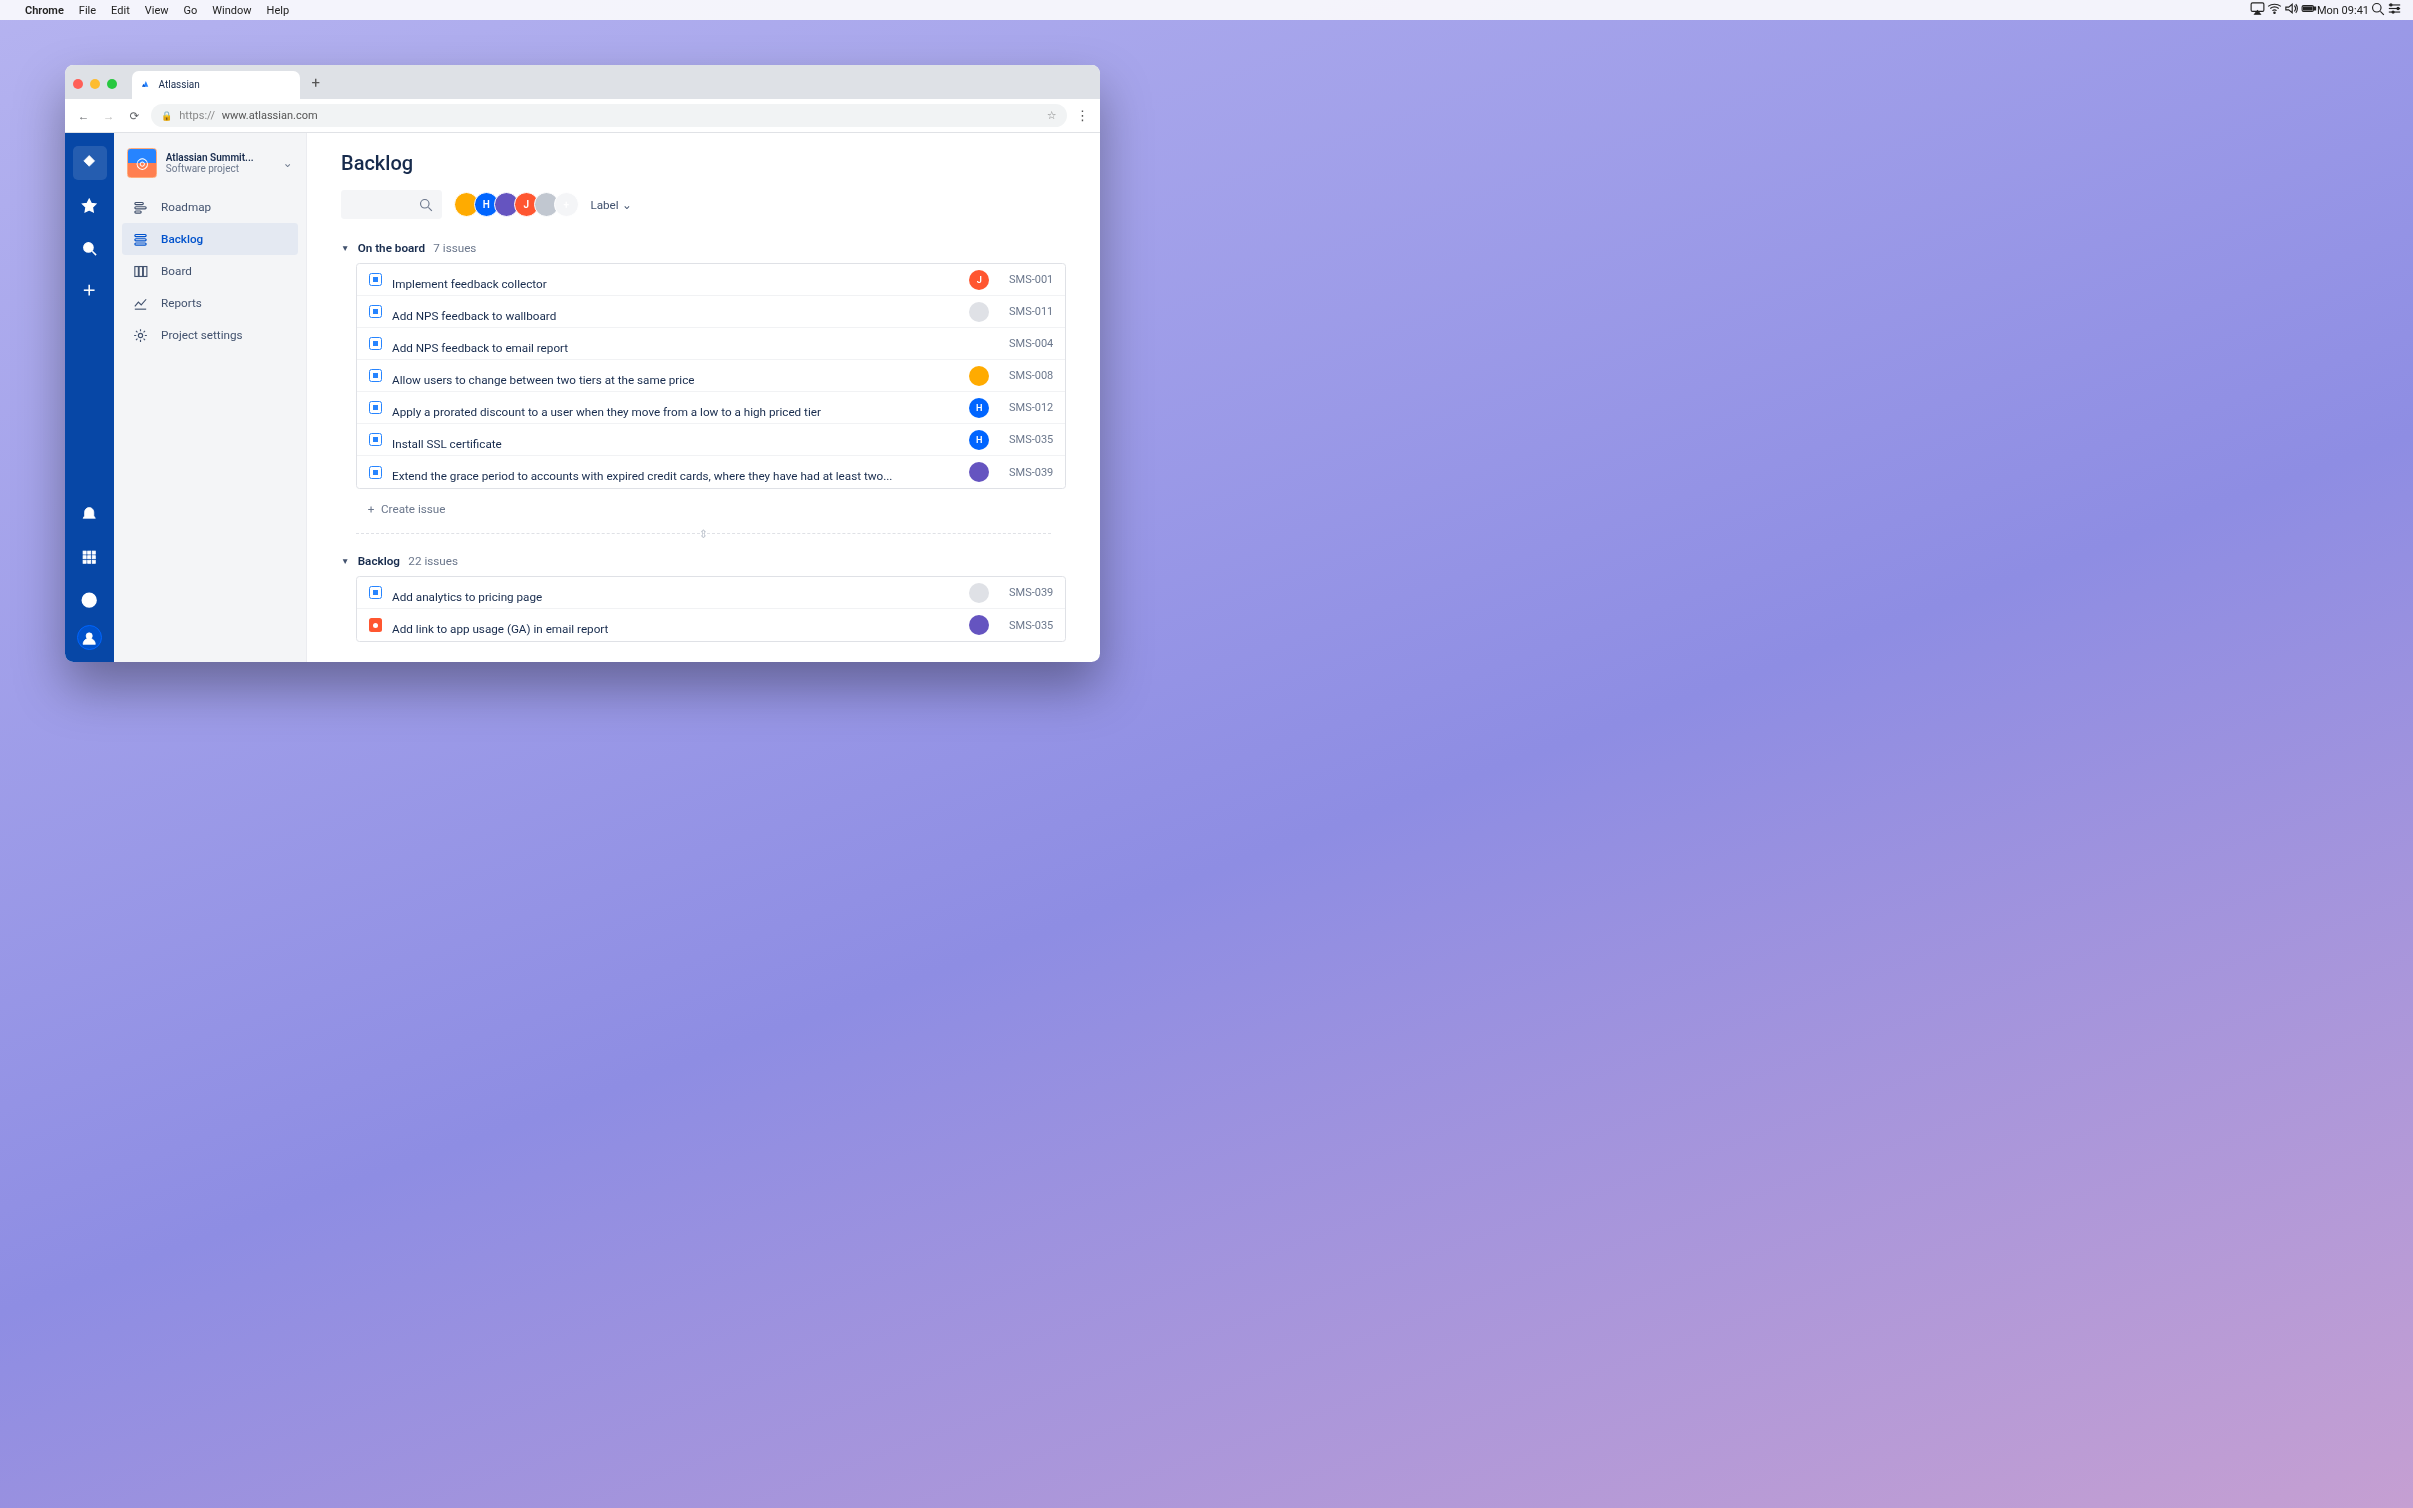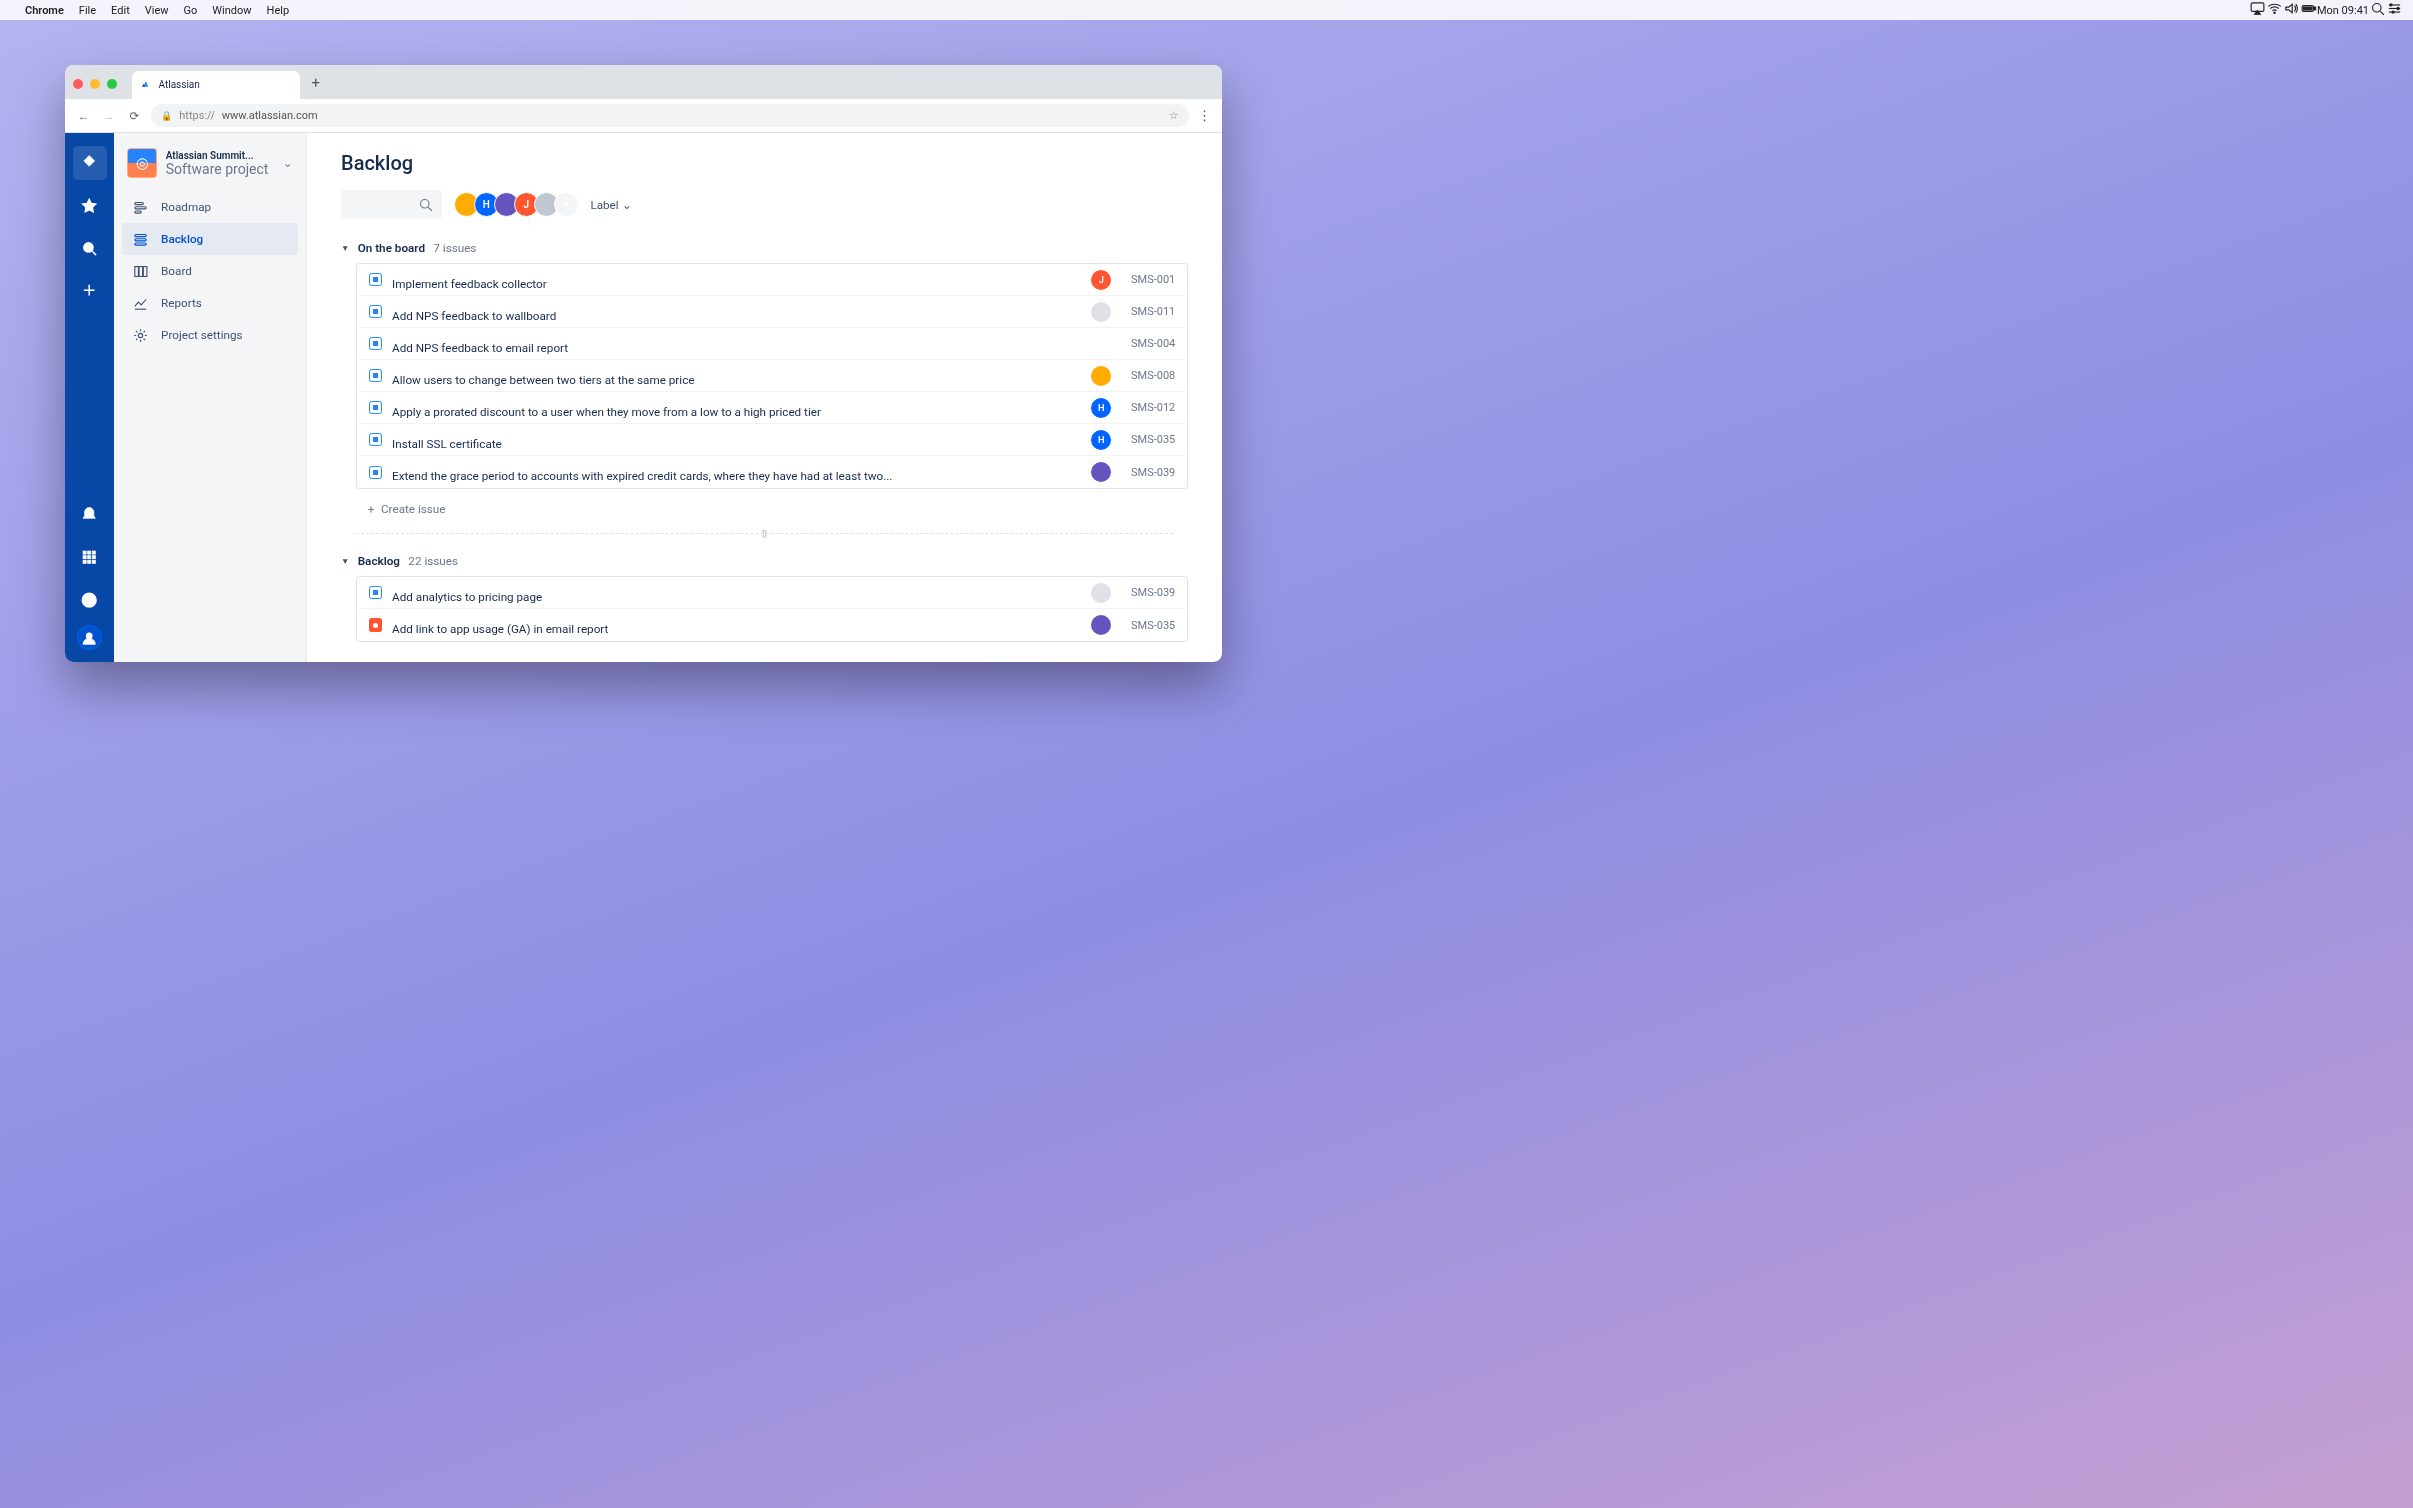--- a/index.html
+++ b/index.html
@@ -25,21 +25,21 @@
   }
   .mac-menubar .left { display:flex; align-items:flex-end; gap:15px; }
   .mac-menubar .right { margin-left:auto; display:flex; align-items:center; gap:0; }
   .apple-logo { font-size: 12.6px; }
   .mac-menubar .bold { font-weight:600; }
 
   
   .window {
     position: absolute;
     top: 65px; left: 65px;
-    width: 1157px; height: 597px;
+    width: 1035px; height: 597px;
     background: #fff;
     border-radius: 8.4px;
     box-shadow: 0 25px 50px rgba(0,0,0,0.35);
     overflow: hidden;
     display:flex; flex-direction:column;
   }
 
   
   .browser-tabs {
     height: 34px;
@@ -123,21 +123,21 @@
   }
   .project-avatar {
     width:30px; height:30px; border-radius:3.4px;
     background: linear-gradient(#2684ff 50%, #ff7f50 50%);
     border:1.7px solid #ffab7a;
     flex-shrink:0;
     display:flex;align-items:center;justify-content:center;
     color:#fff; font-size:15px;
   }
   .project-title { font-weight:600; font-size:10px; color:#172b4d; white-space:nowrap; overflow:hidden; text-overflow:ellipsis; }
-  .project-sub { font-size:14px; color:#6b778c; }
+  .project-sub { font-size:10px; color:#6b778c; }
   .proj-chevron { margin-left:auto; color:#6b778c; }
 
   .nav-list { list-style:none; }
   .nav-list li {
     display:flex; align-items:center; gap:11.7px;
     height:32px; padding:0 10px;
     border-radius:3.4px;
     font-size:11.7px; color:#42526e;
     cursor:pointer;
   }

